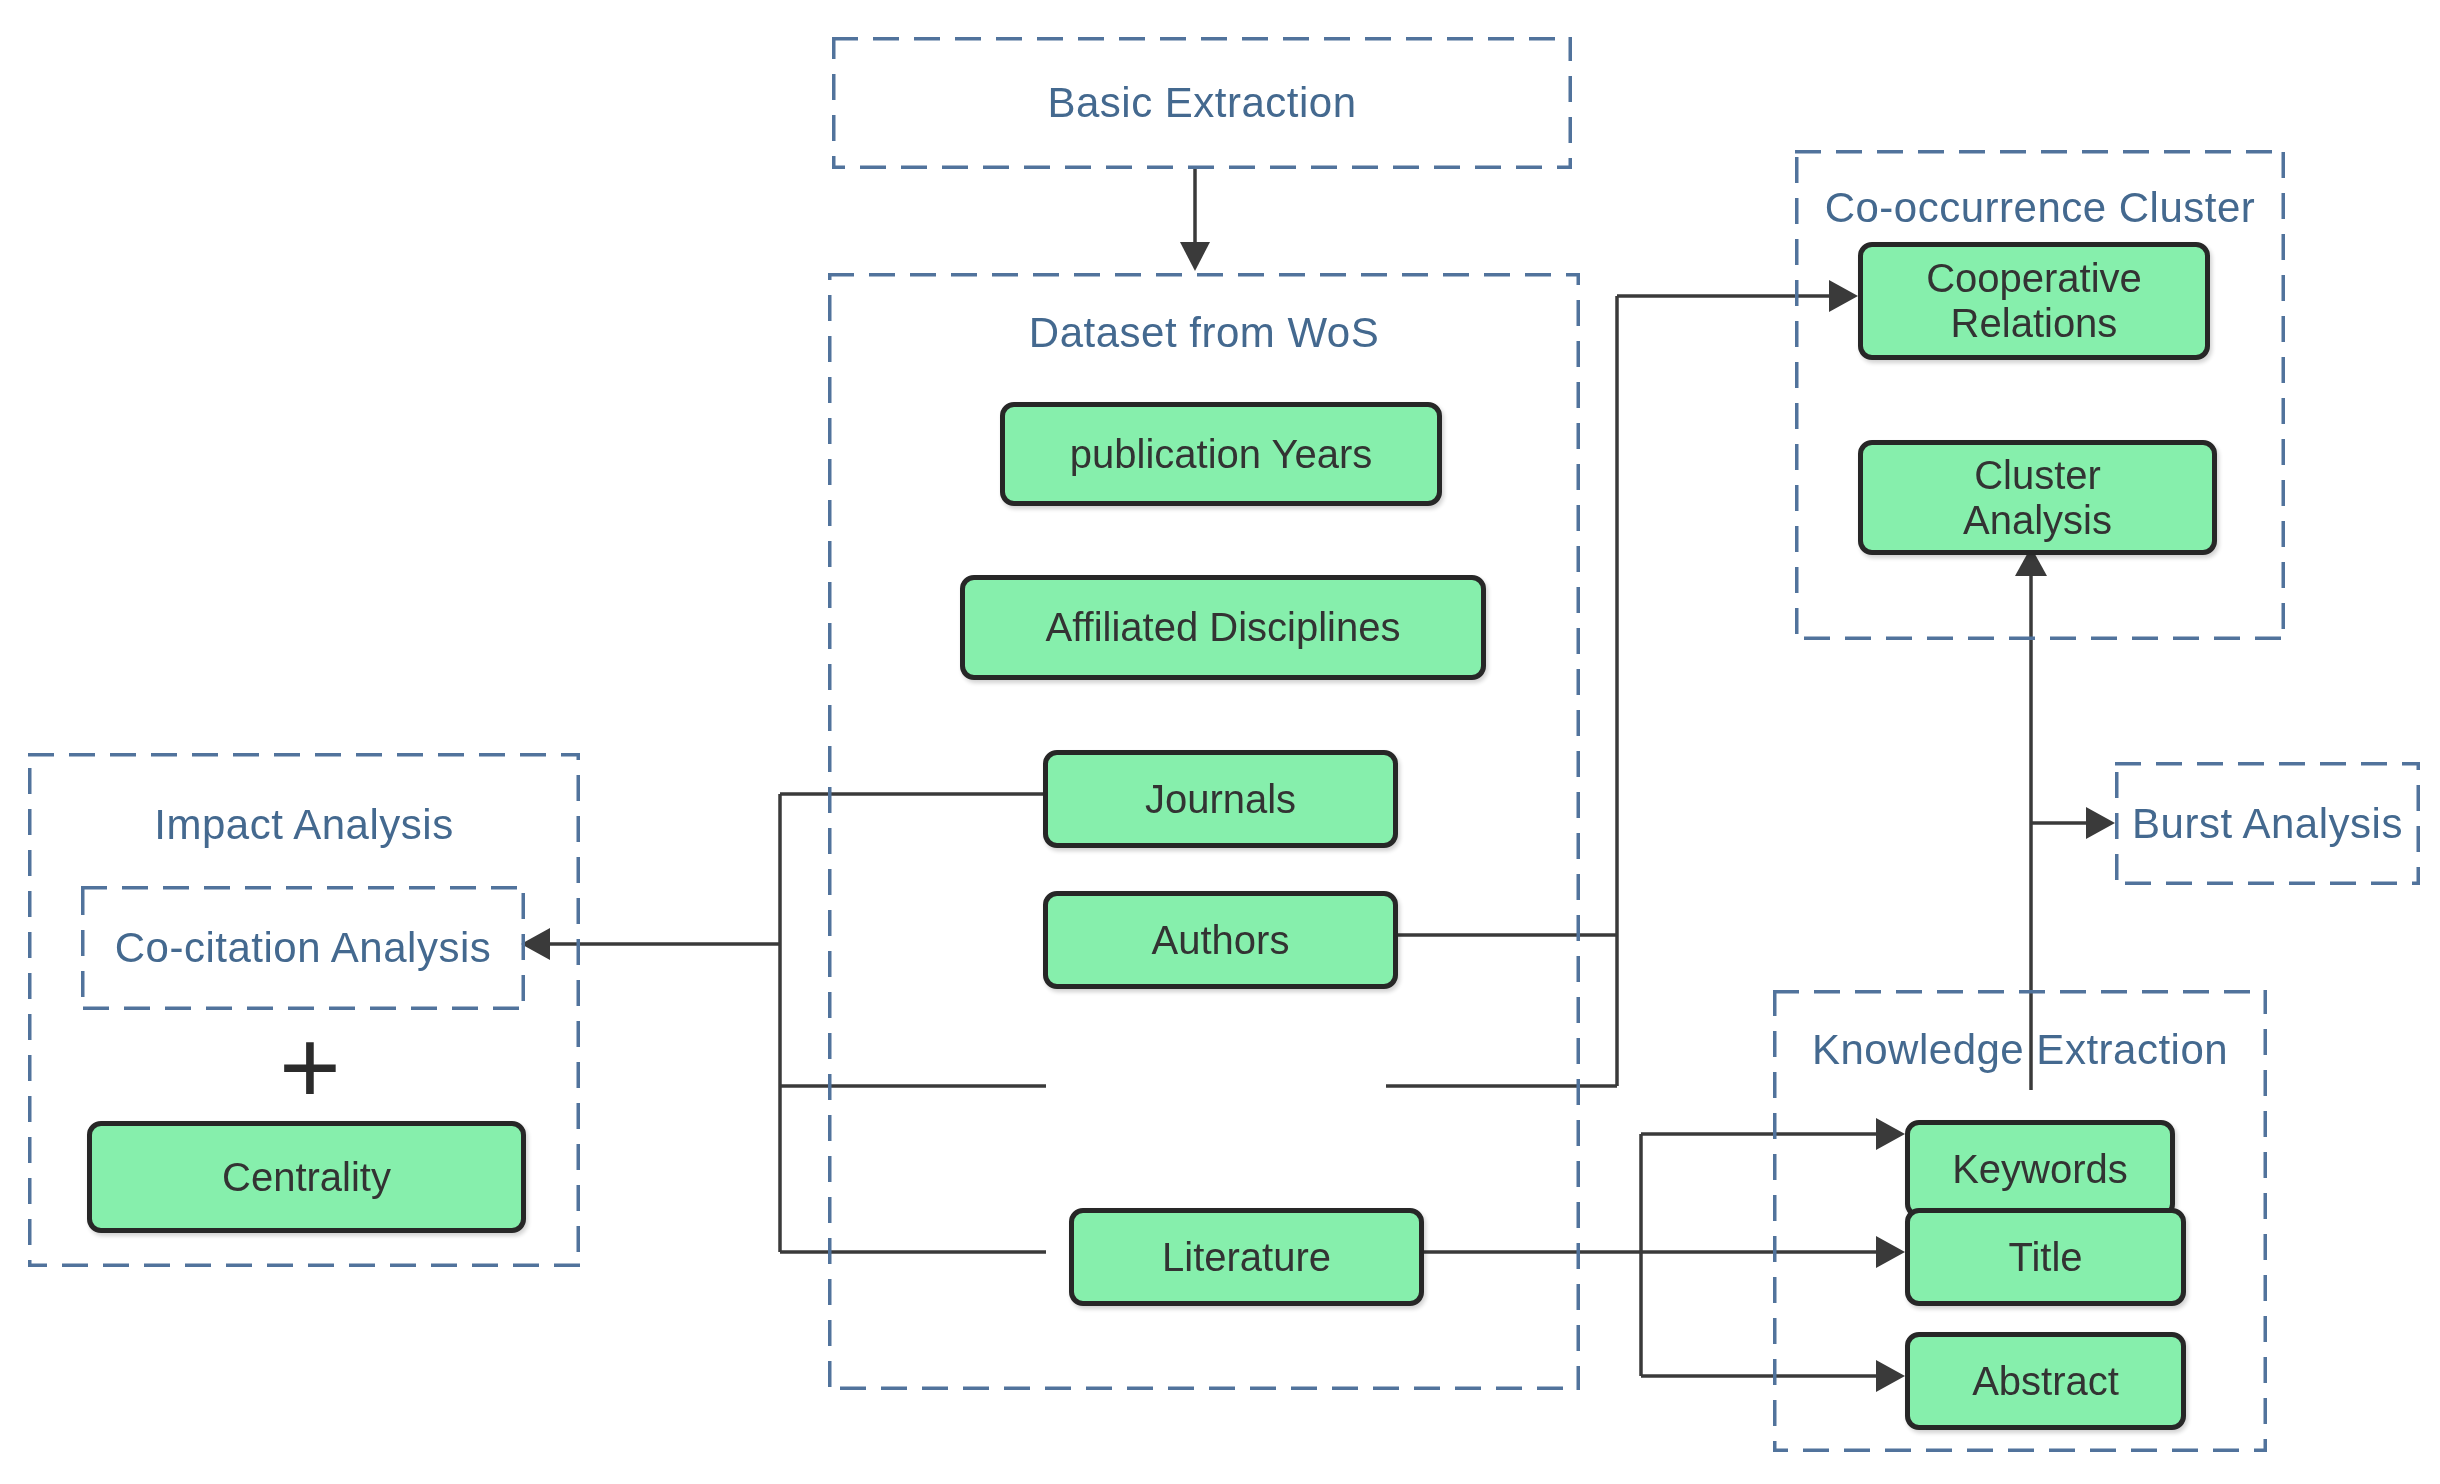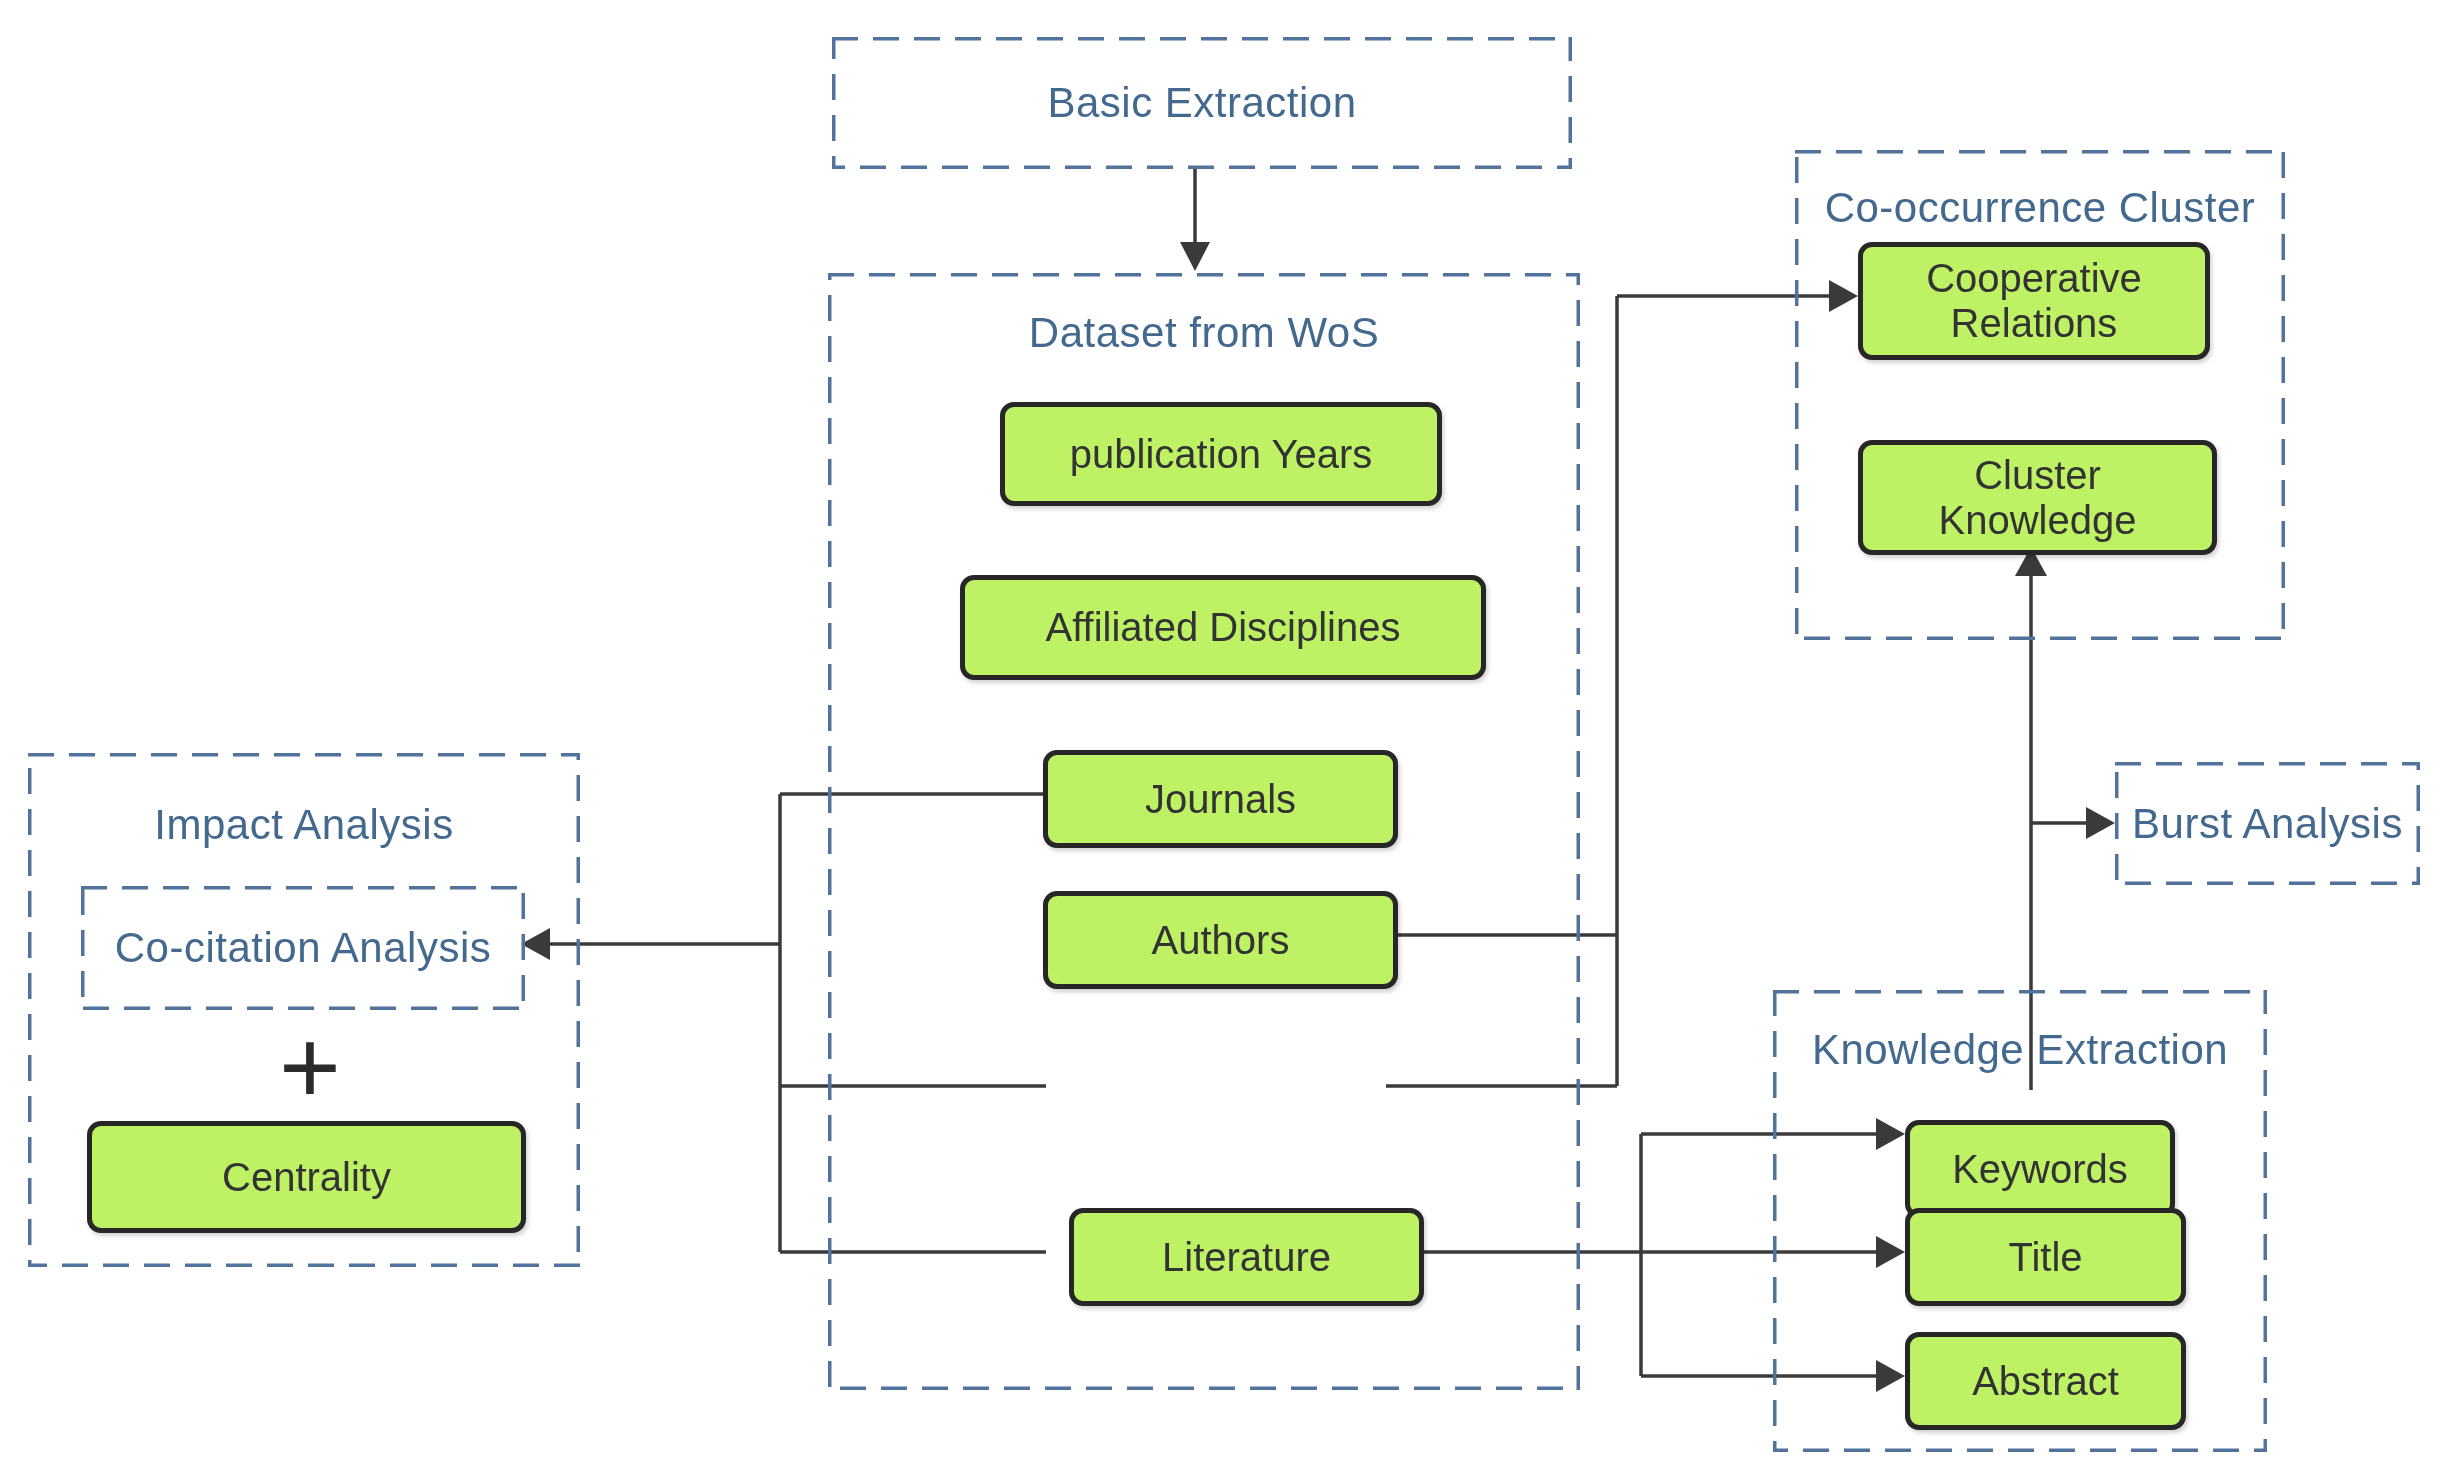--- a/index.html
+++ b/index.html
@@ -24,21 +24,21 @@
   
   .dashed-box{position:absolute;z-index:2;}
   .dashed-box svg.dash-rect{position:absolute;left:0;top:0;width:100%;height:100%;}
   .dashed-box svg.dash-rect rect{fill:none;stroke:var(--dashed-border);
       stroke-width:7;stroke-dasharray:26 15;}
   .dashed-title{position:relative;z-index:3;width:100%;text-align:center;
       color:var(--accent-blue);font-size:42px;letter-spacing:0.5px;}
   .dashed-box.v-center{display:flex;align-items:center;justify-content:center;}
 
   
-  .node{position:absolute;z-index:4;background:#bef264;
+  .node{position:absolute;z-index:4;background:#86efac;
       border:5px solid var(--box-border);border-radius:14px;
       display:flex;align-items:center;justify-content:center;
       color:var(--node-text);font-size:40px;line-height:1.12;text-align:center;
       box-shadow:2px 3px 4px rgba(0,0,0,0.18);}
   .node .node-label{display:block;}
   .node.wrap-narrow .node-label{max-width:280px;}
   .node.wrap-tight .node-label{max-width:200px;}
 
   .plus{position:absolute;z-index:3;display:flex;align-items:center;justify-content:center;
       color:var(--plus-color);font-size:106px;font-weight:500;}
@@ -148,21 +148,21 @@
 
   <div class="node" style="left:1069px;top:1208px;width:345px;height:88px;">
     <span class="node-label">Literature</span>
   </div>
 
   <div class="node wrap-narrow" style="left:1858px;top:242px;width:342px;height:108px;">
     <span class="node-label">Cooperative Relations</span>
   </div>
 
   <div class="node wrap-tight" style="left:1858px;top:440px;width:349px;height:105px;">
-    <span class="node-label">Cluster Knowledge</span>
+    <span class="node-label">Cluster Analysis</span>
   </div>
 
   <div class="node" style="left:1905px;top:1090px;width:260px;height:88px;margin-top:30px;">
     <span class="node-label">Keywords</span>
   </div>
 
   <div class="node" style="left:1905px;top:1208px;width:271px;height:88px;">
     <span class="node-label">Title</span>
   </div>
 

